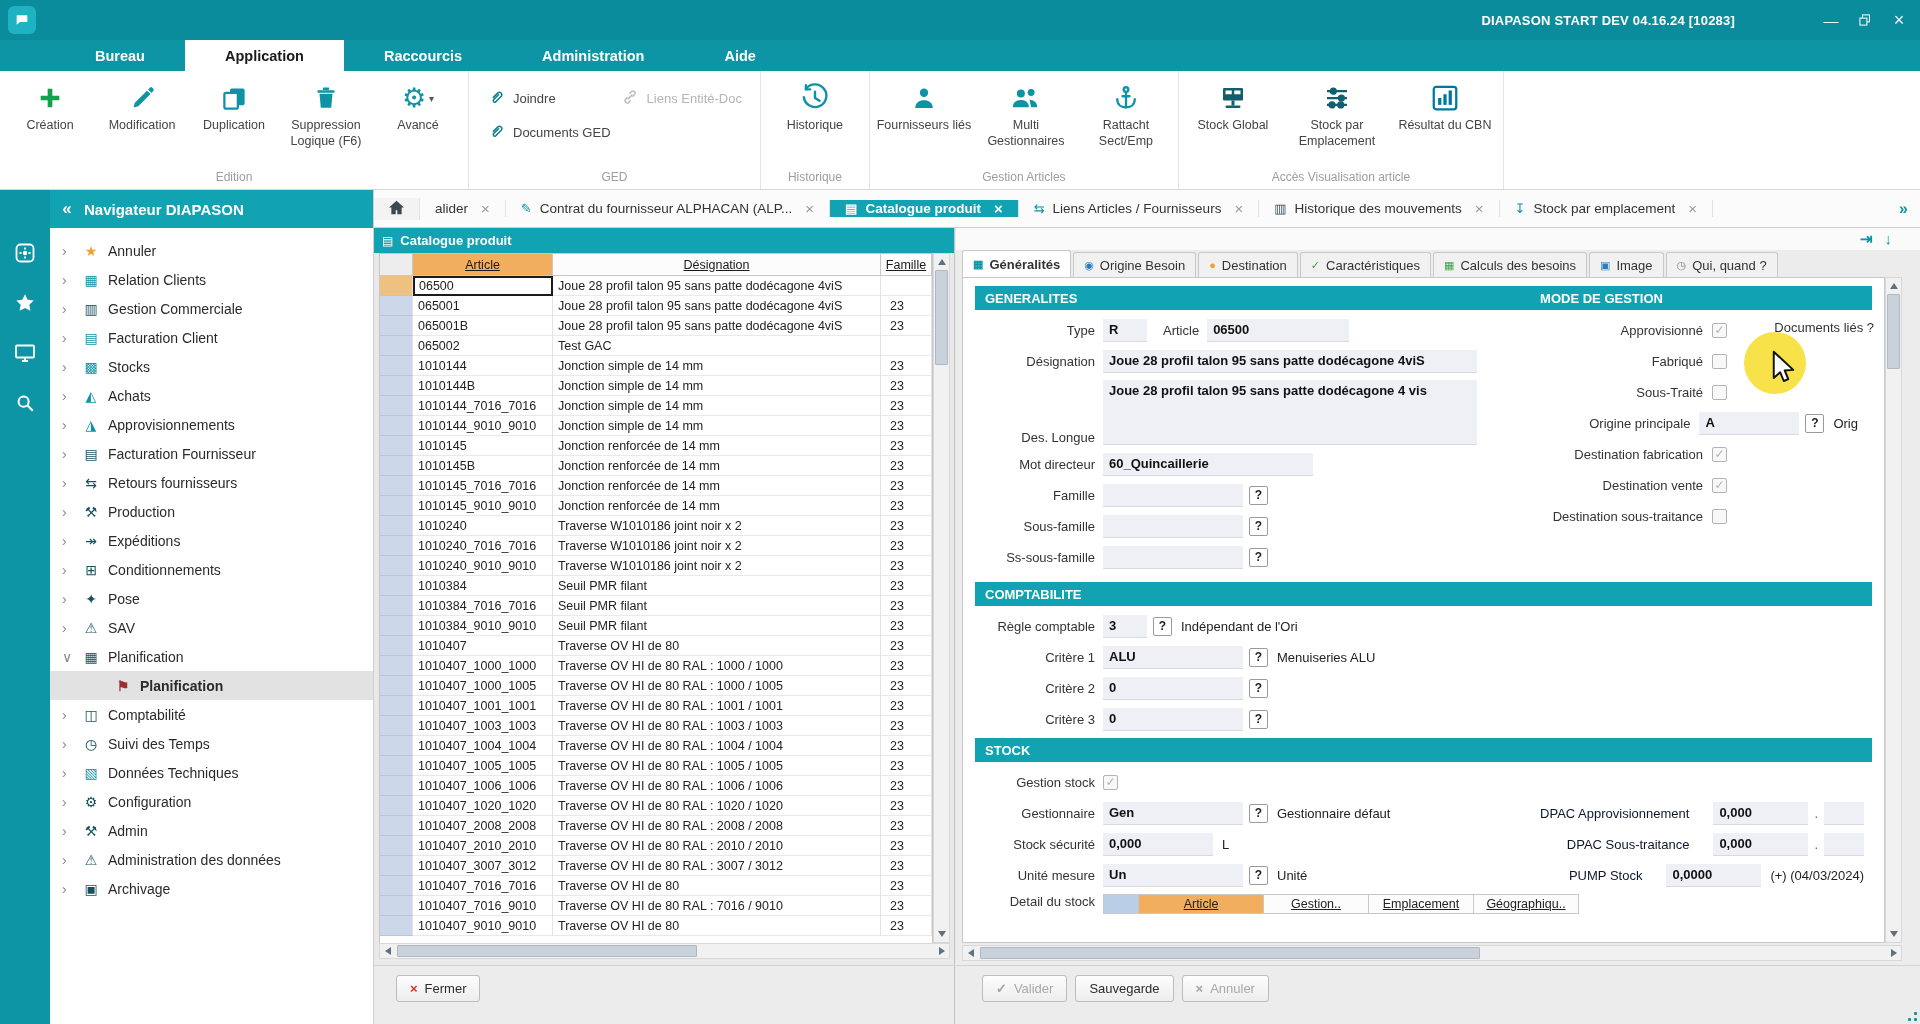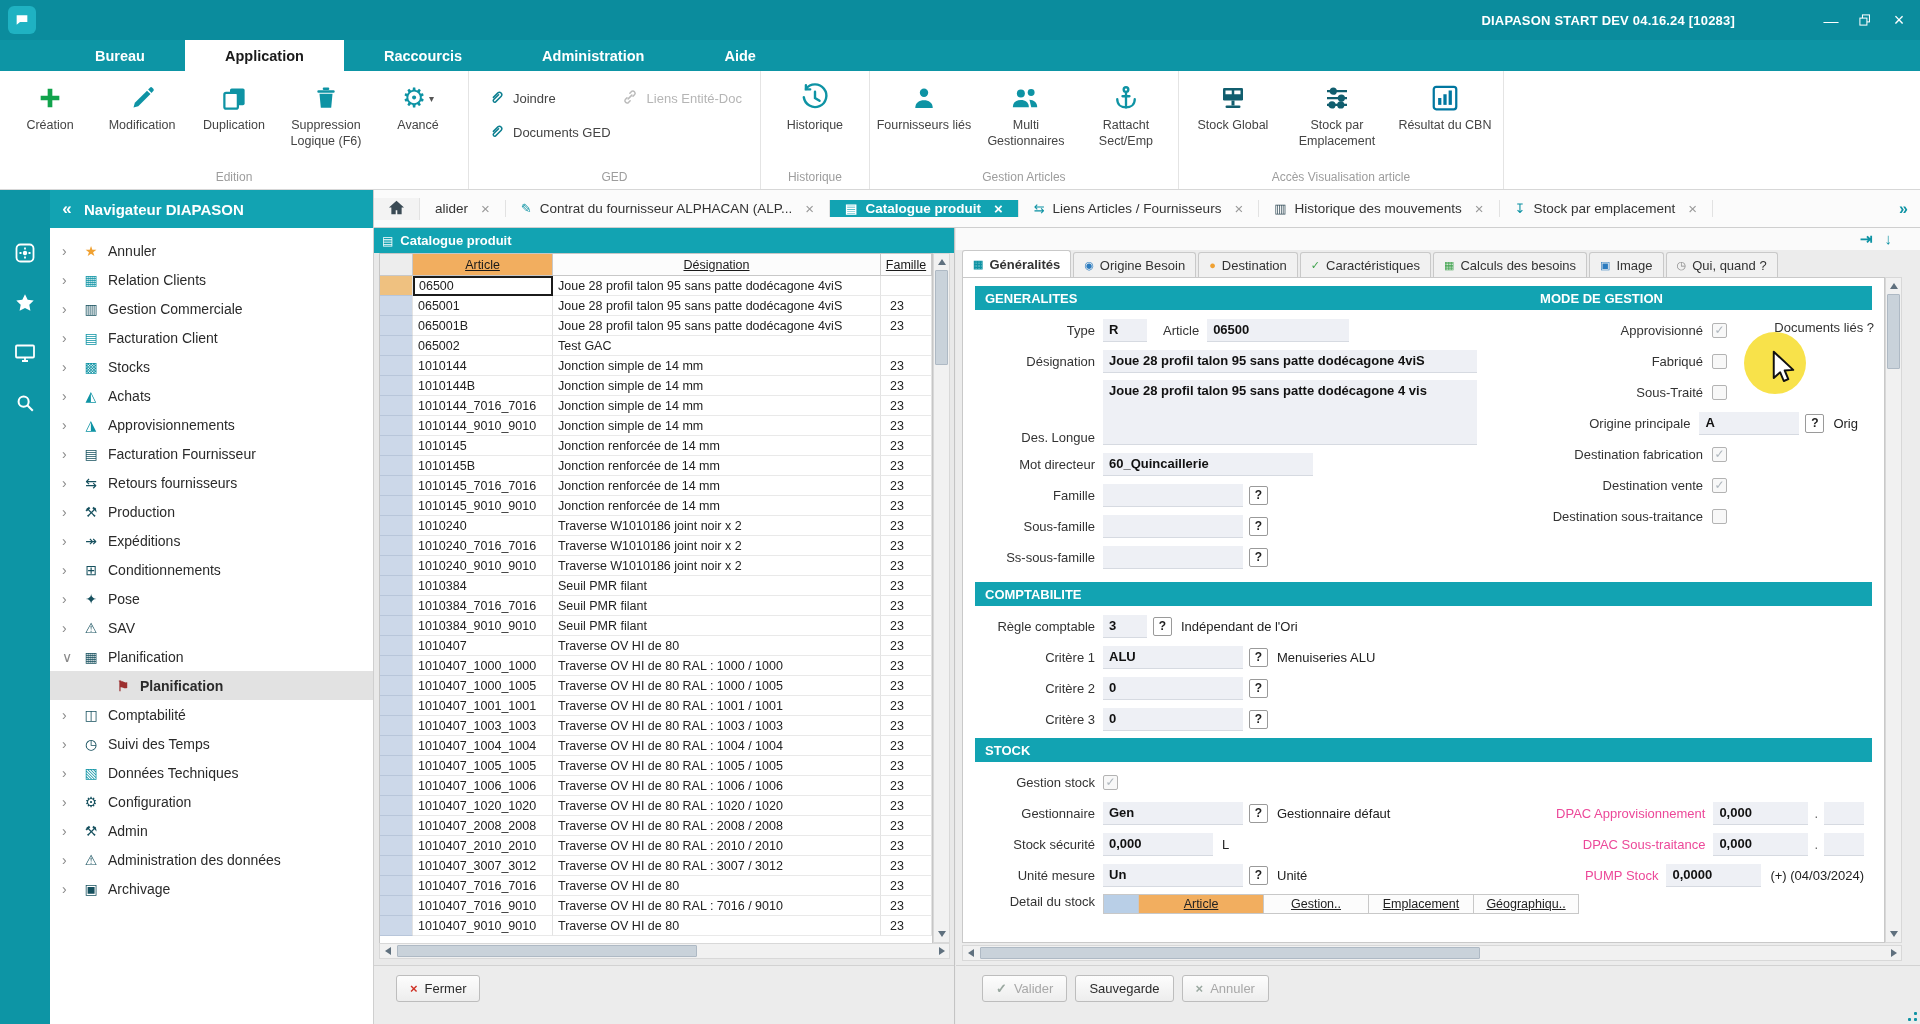--- a/index.html
+++ b/index.html
@@ -138,21 +138,21 @@
   .qbtn { width:19px; height:19px; border:1px solid #9a9a9a; background:#fff; font-size:12px; font-weight:bold; display:flex; align-items:center; justify-content:center; margin-left:6px; color:#222; border-radius:2px; flex-shrink:0; }
   .fdesc { margin-left:9px; color:#222; white-space:nowrap; }
   .funit { margin-left:9px; color:#222; }
   .cbox { width:15px; height:15px; border:1px solid #b3b3b3; background:#f8f8f8; display:flex; align-items:center; justify-content:center; font-size:12px; color:#aeb6bd; border-radius:2px; flex-shrink:0; }
   .cbox.checked::after { content:"✓"; }
   .rrow { display:flex; justify-content:flex-end; align-items:center; height:24px; margin-bottom:7px; padding-right:145px; }
   .rrow .rlabel { color:#333; margin-right:9px; white-space:nowrap; }
   .rrow.origine { padding-right:14px; }
   .docs-lies { position:absolute; right:10px; top:42px; color:#333; }
   .rgrp { margin-left:auto; display:flex; align-items:center; padding-right:8px; }
-  .rglabel { width:172px; text-align:right; margin-right:8px; color:#ec4899; white-space:nowrap; }
+  .rglabel { width:172px; text-align:right; margin-right:24px; color:#0f172a; white-space:nowrap; }
   .dot { margin:0 6px; color:#666; }
   .dstock { display:flex; align-items:flex-start; margin-top:6px; }
   .dsh { height:20px; border:1px solid #c8c8c8; border-left:none; background:#fcfcfc; font-size:12.5px; display:flex; align-items:center; justify-content:center; width:105px; }
   .dsh.hsel { background:#f2ae5f; width:125px; }
   .dsh-corner { height:20px; width:36px; background:#b9cfe7; border:1px solid #c8c8c8; }
   .dsh-text { text-decoration:underline; }
 
   
   .click-glow { position:absolute; left:1744px; top:332px; width:62px; height:62px; border-radius:50%; background:#f8e24a; z-index:50; }
   .cursor { position:absolute; left:1764px; top:348px; z-index:51; }

